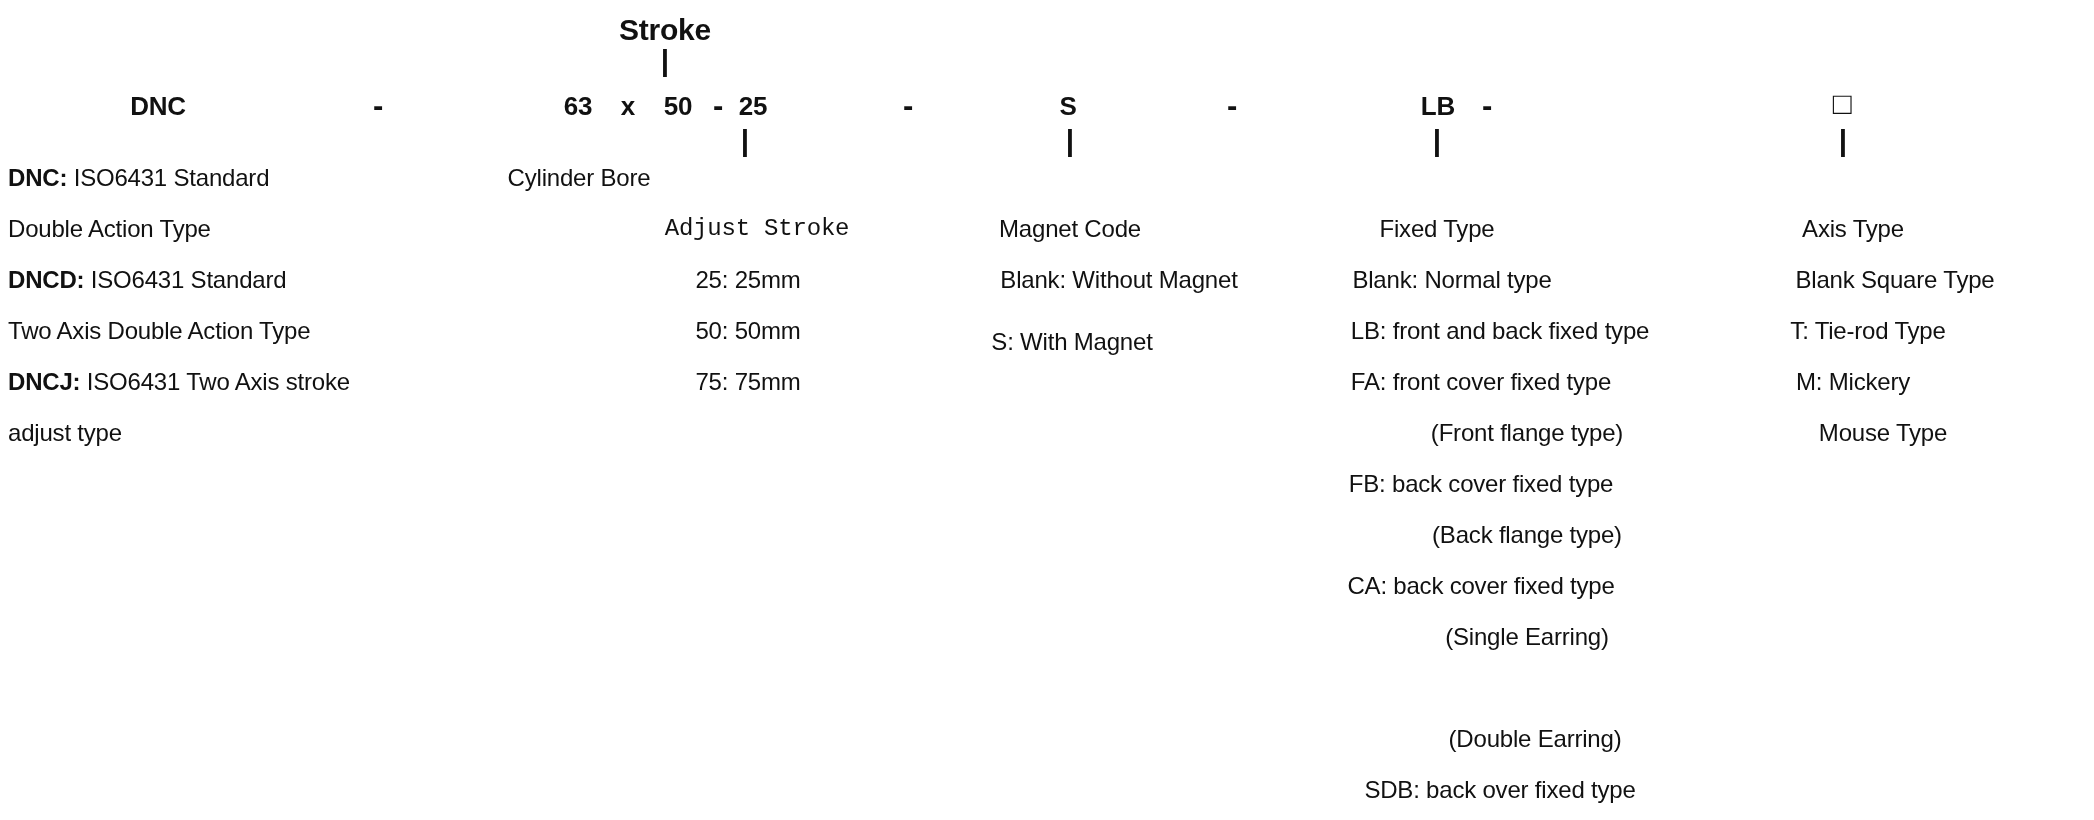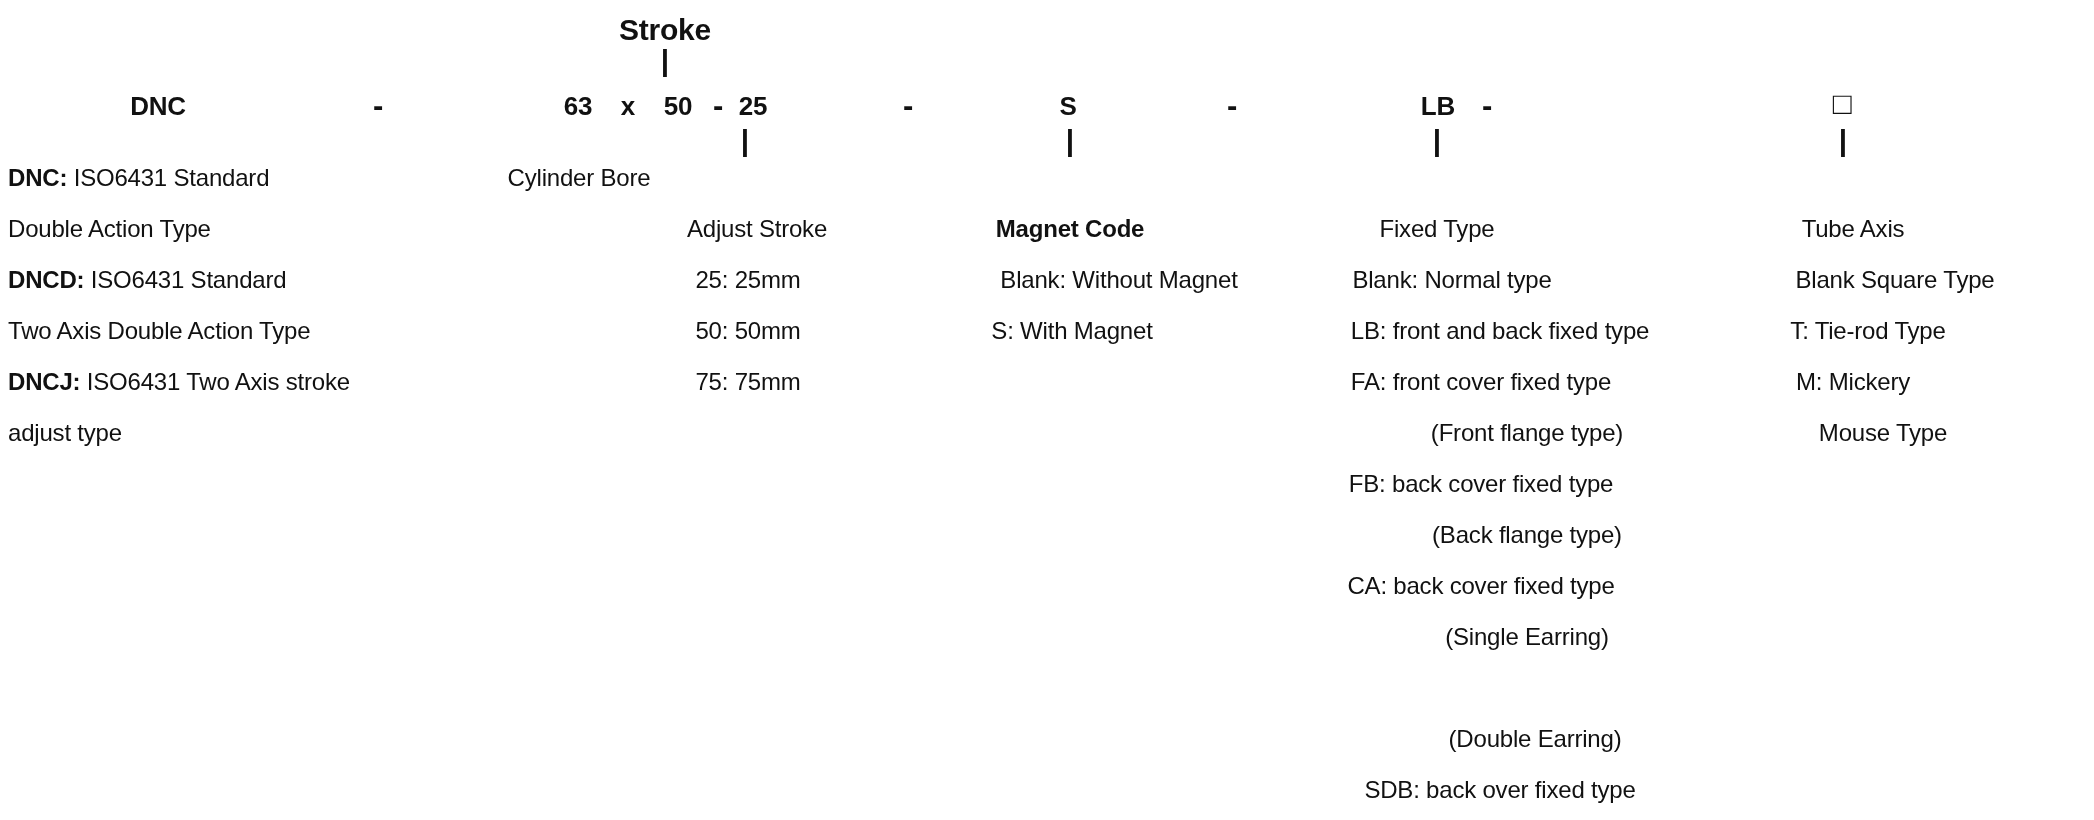--- a/index.html
+++ b/index.html
@@ -87,40 +87,40 @@
 
   <div class="cell" style="left:8px; top:152px;"><span class="lead">DNC:</span><span> ISO6431 Standard</span></div>
   <div class="cell" style="left:8px; top:203px;"><span class="lead"></span><span>Double Action Type</span></div>
   <div class="cell" style="left:8px; top:254px;"><span class="lead">DNCD:</span><span> ISO6431 Standard</span></div>
   <div class="cell" style="left:8px; top:305px;"><span class="lead"></span><span>Two Axis Double Action Type</span></div>
   <div class="cell" style="left:8px; top:356px;"><span class="lead">DNCJ:</span><span> ISO6431 Two Axis stroke</span></div>
   <div class="cell" style="left:8px; top:407px;"><span class="lead"></span><span>adjust type</span></div>
 
   <div class="cell ctr" style="left:579px; top:152px;">Cylinder Bore</div>
 
-  <div class="cell ctr" style="left:757px; top:203px;">Adjust Stroke</div>
+  <div class="cell ctr" style="left:757px; top:203px;font-family:Liberation Mono, monospace;">Adjust Stroke</div>
   <div class="cell ctr" style="left:748px; top:254px;">25: 25mm</div>
   <div class="cell ctr" style="left:748px; top:305px;">50: 50mm</div>
   <div class="cell ctr" style="left:748px; top:356px;">75: 75mm</div>
 
-  <div class="cell ctr" style="left:1070px; top:203px;font-weight:bold;">Magnet Code</div>
+  <div class="cell ctr" style="left:1070px; top:203px;">Magnet Code</div>
   <div class="cell ctr" style="left:1119px; top:254px;">Blank: Without Magnet</div>
-  <div class="cell ctr" style="left:1072px; top:305px;">S: With Magnet</div>
+  <div class="cell ctr" style="left:1072px; top:316px;">S: With Magnet</div>
 
   <div class="cell ctr" style="left:1437px; top:203px;">Fixed Type</div>
   <div class="cell ctr" style="left:1452px; top:254px;">Blank: Normal type</div>
   <div class="cell ctr" style="left:1500px; top:305px;">LB: front and back fixed type</div>
   <div class="cell ctr" style="left:1481px; top:356px;">FA: front cover fixed type</div>
   <div class="cell ctr" style="left:1527px; top:407px;">(Front flange type)</div>
   <div class="cell ctr" style="left:1481px; top:458px;">FB: back cover fixed type</div>
   <div class="cell ctr" style="left:1527px; top:509px;">(Back flange type)</div>
   <div class="cell ctr" style="left:1481px; top:560px;">CA: back cover fixed type</div>
   <div class="cell ctr" style="left:1527px; top:611px;">(Single Earring)</div>
   <div class="cell ctr" style="left:1535px; top:713px;">(Double Earring)</div>
   <div class="cell ctr" style="left:1500px; top:764px;">SDB: back over fixed type</div>
 
-  <div class="cell ctr" style="left:1853px; top:203px;">Tube Axis</div>
+  <div class="cell ctr" style="left:1853px; top:203px;">Axis Type</div>
   <div class="cell ctr" style="left:1895px; top:254px;">Blank Square Type</div>
   <div class="cell ctr" style="left:1868px; top:305px;">T: Tie-rod Type</div>
   <div class="cell ctr" style="left:1853px; top:356px;">M: Mickery</div>
   <div class="cell ctr" style="left:1883px; top:407px;">Mouse Type</div>
 
 </div>
 
 </body></html>

